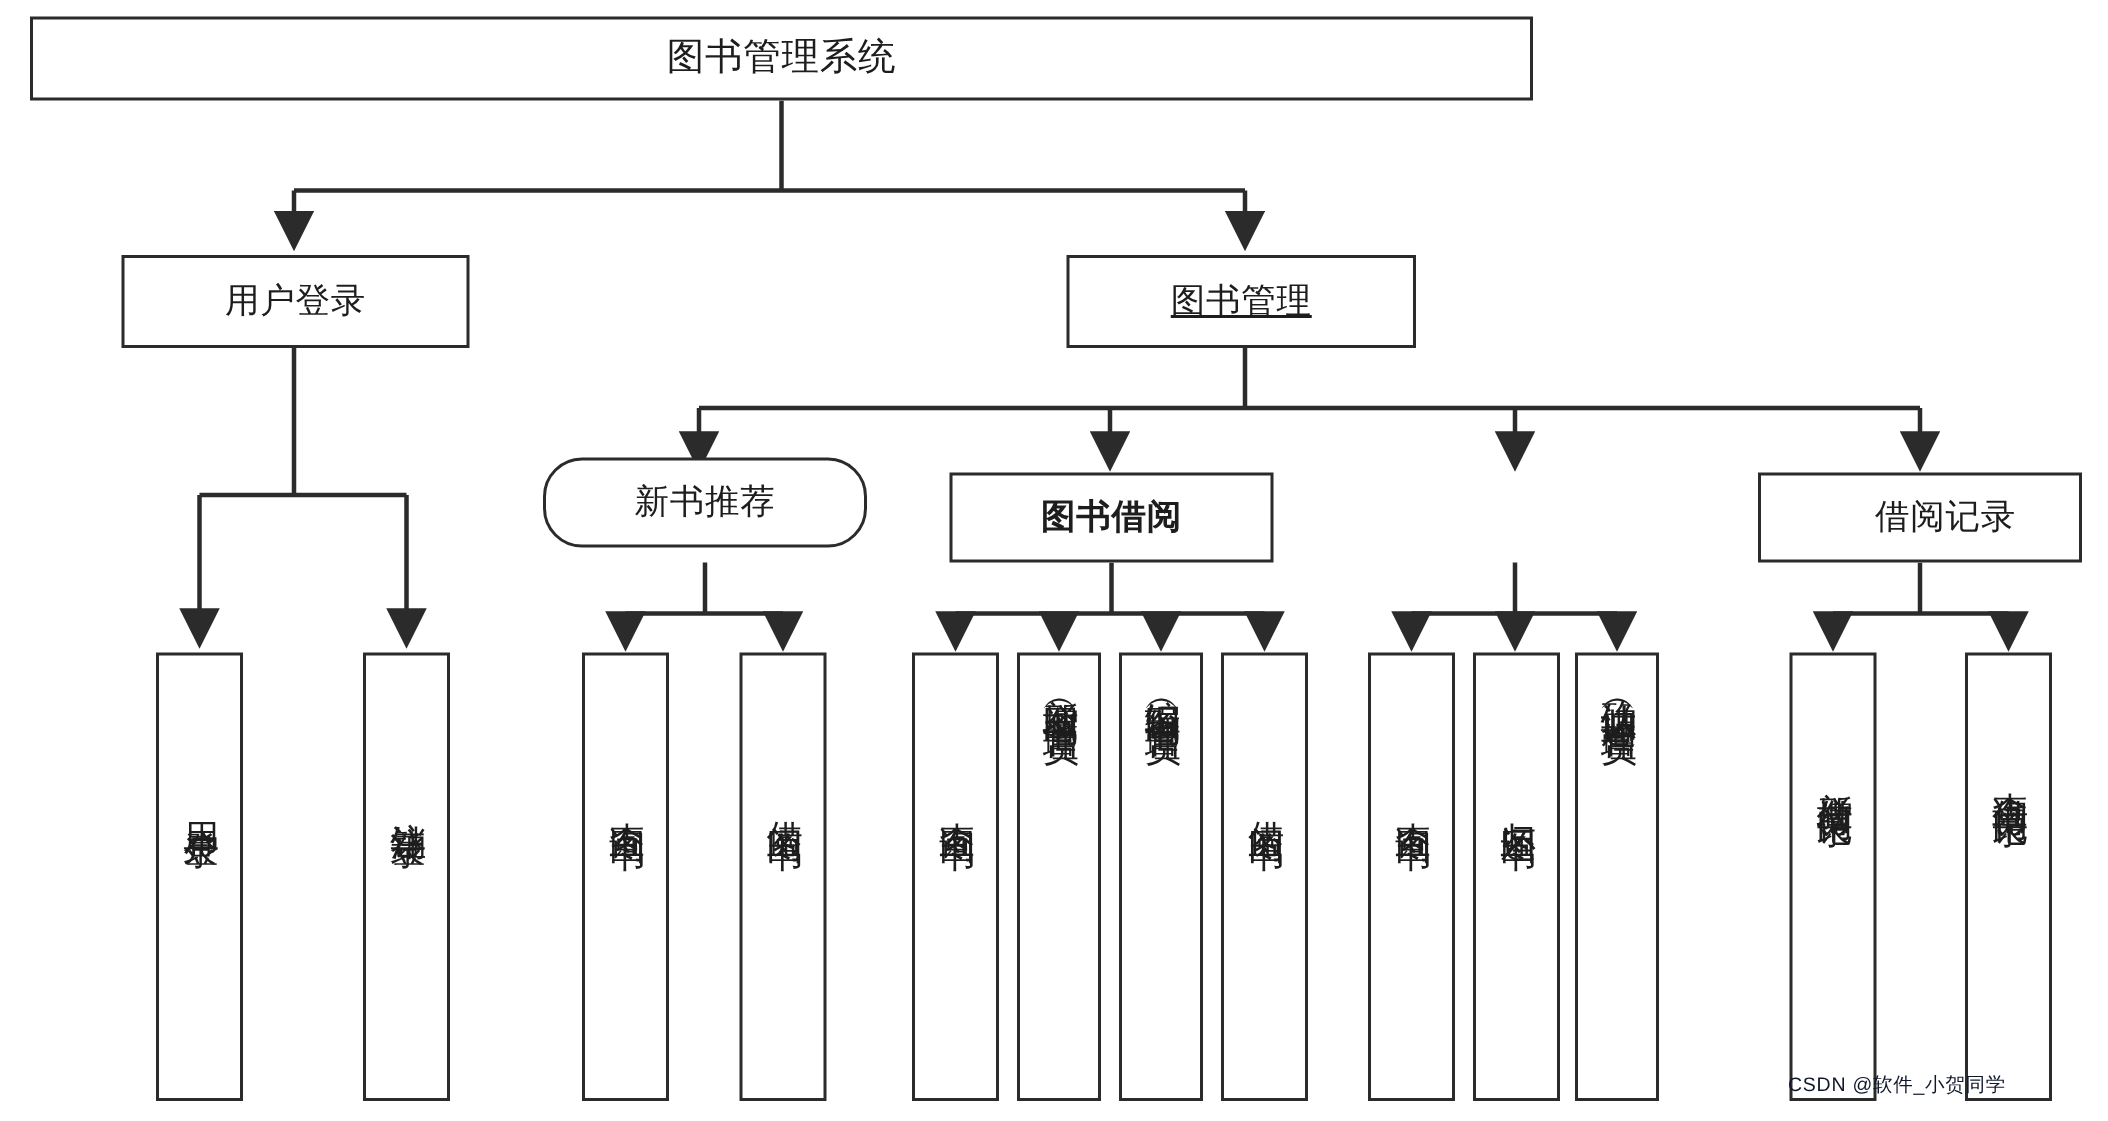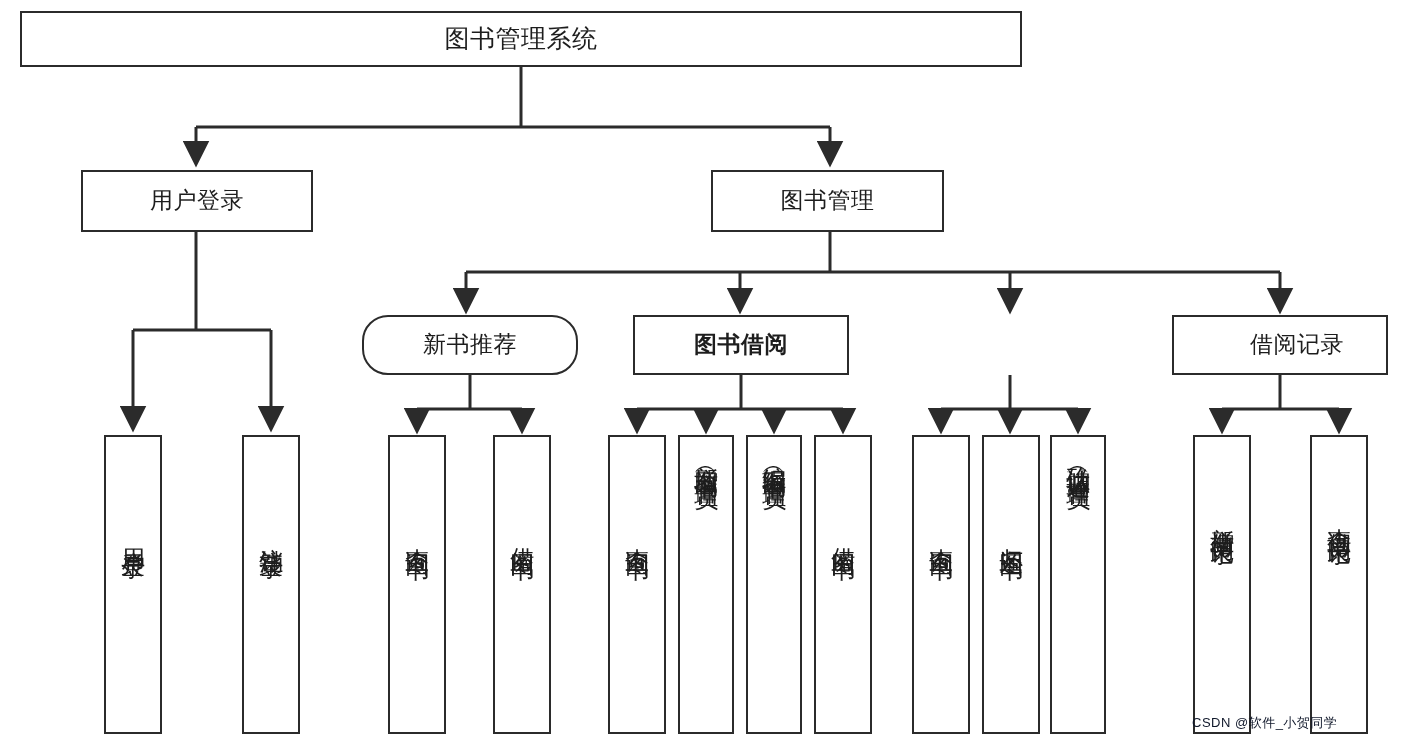--- a/index.html
+++ b/index.html
@@ -124,25 +124,25 @@
     </g>
   </svg>
 
   <div class="node horiz root" style="left:20px;top:11px;width:1002px;height:56px;">
     <span class="label">图书管理系统</span>
   </div>
 
   <div class="node horiz" style="left:81px;top:170px;width:232px;height:62px;">
     <span class="label">用户登录</span>
   </div>
-  <div class="node horiz" style="left:711px;top:170px;width:233px;height:62px;">
+  <div class="node horiz" style="left:711px;top:170px;width:233px;height:62px;text-decoration:underline;">
     <span class="label">图书管理</span>
   </div>
 
-  <div class="node horiz" style="left:362px;top:315px;width:216px;height:60px;border-radius:26px;">
+  <div class="node horiz" style="left:362px;top:305px;width:216px;height:60px;border-radius:26px;">
     <span class="label">新书推荐</span>
   </div>
   <div class="node horiz" style="left:633px;top:315px;width:216px;height:60px;font-weight:bold;">
     <span class="label">图书借阅</span>
   </div>
   <div class="node horiz" style="left:1172px;top:315px;width:216px;height:60px;padding-left:34px;">
     <span class="label">借阅记录</span>
   </div>
 
   <div class="node vert mid" style="left:104px;top:435px;width:58px;height:299px;">

